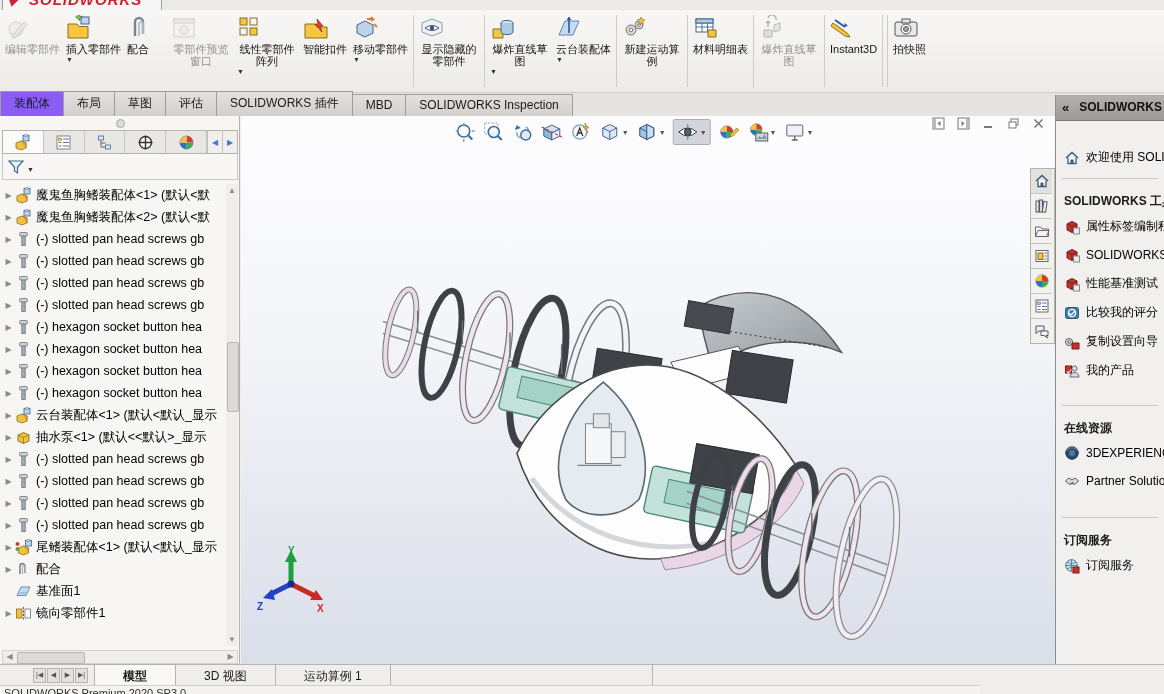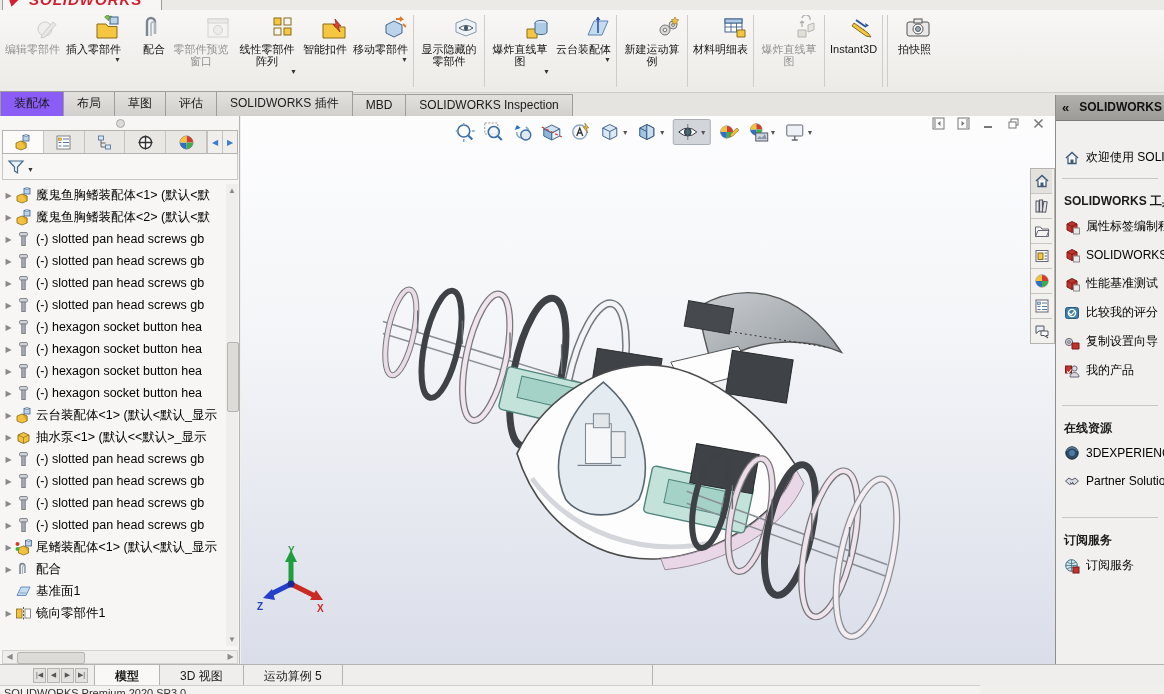--- a/index.html
+++ b/index.html
@@ -7,21 +7,21 @@
        font-family:"Liberation Sans","DejaVu Sans",sans-serif;background:#f0efec;color:#1a1a1a;}
   .abs{position:absolute}
   svg.i{display:block}
   
   #titlebar{left:0;top:0;width:1164px;height:10px;background:#eceae7;border-bottom:1px solid #d8d6d2;overflow:hidden}
   #logobox{position:absolute;left:2px;top:-14px;width:158px;height:24px;background:#f7f6f4;border:1px solid #9b9b9b;overflow:hidden}
   #logotext{font-size:15px;font-weight:bold;font-style:italic;color:#d11f2f;letter-spacing:1px;margin:4px 0 0 26px;white-space:nowrap}
   #logoarrow{position:absolute;left:6px;top:4px;width:0;height:0;border-left:14px solid #d11f2f;border-top:7px solid transparent;border-bottom:7px solid transparent;transform:rotate(-18deg)}
   
   #cmdbar{left:0;top:10px;width:1164px;height:83px;background:linear-gradient(#f8f7f5,#edebe8);border-bottom:1px solid #cfcdc9;display:flex;align-items:stretch;padding-left:2px;box-sizing:border-box}
-  .rbtn{display:flex;flex-direction:column;align-items:flex-end;justify-content:flex-start;padding:5px 3px 1px;min-width:44px;max-width:66px;box-sizing:border-box;cursor:default}
+  .rbtn{display:flex;flex-direction:column;align-items:flex-start;justify-content:flex-start;padding:5px 3px 1px;min-width:44px;max-width:66px;box-sizing:border-box;cursor:default}
   .rbtn .ric{width:26px;height:26px;margin-bottom:2px}
   .rlbl{font-size:11px;line-height:12px;text-align:center;color:#141414;word-break:break-all}
   .rdrop{font-size:7px;color:#333;margin-top:1px;line-height:7px}
   .rbtn.dis{opacity:.45;filter:grayscale(.9)}
   .sep{width:1px;background:#cfcdc9;margin:5px 2px}
   
   #rtabs{left:0;top:93px;width:1164px;height:23px;background:#e6e4e1;display:flex;align-items:flex-end}
   .rtab{font-size:12px;padding:3px 13px 4px;border:1px solid #9d9d9b;border-bottom:none;background:linear-gradient(#e3e1de,#d2d0cc);margin-right:-1px;white-space:nowrap}
   .rtab.act{background:#8b5cf6;position:relative;z-index:2}
   
@@ -68,21 +68,21 @@
   #tphead .ttl{font-size:12px;font-weight:bold;color:#111;white-space:nowrap}
   .tprow{display:flex;align-items:center;gap:6px;padding:6px 0 6px 8px;white-space:nowrap;overflow:hidden}
   .tprow svg{width:16px;height:16px;flex:none}
   .tptext{font-size:12px;color:#000}
   .tphdr{font-size:12px;font-weight:bold;padding:8px 0 2px 8px;white-space:nowrap}
   .tpdiv{height:1px;background:#c9c7c4;margin:6px 6px}
   
   #bottombar{left:0;top:664px;width:1164px;height:21px;background:#efeeec;border-top:1px solid #b5b3b0;display:flex;align-items:stretch}
   #mnav{display:flex;align-items:center;gap:1px;margin-left:33px}
   .mnavb{width:11px;height:13px;background:#e4e2df;border:1px solid #b7b5b2;color:#555;font-size:7px;line-height:12px;text-align:center}
-  .mtab{font-size:12px;padding:2px 20px 0;border-right:1px solid #b5b3b0;display:flex;align-items:center;white-space:nowrap}
+  .mtab{font-size:12px;padding:2px 28px 0;border-right:1px solid #b5b3b0;display:flex;align-items:center;white-space:nowrap}
   .mtab.act{background:#f9f8f6;font-weight:bold;border-left:1px solid #b5b3b0;margin-left:6px}
   #btdiv{position:absolute;left:652px;top:664px;width:1px;height:21px;background:#b5b3b0}
   #statusbar{left:0;top:685px;width:980px;height:9px;background:#f4f3f1;border-top:1px solid #d0cecb;overflow:hidden}
   #sbleft{position:absolute;left:4px;top:1px;font-size:11px;color:#333;white-space:nowrap}
   #sbstate{position:absolute;left:986px;top:1px;font-size:11px;color:#333;white-space:nowrap}
   #sbedit{position:absolute;left:1034px;top:1px;font-size:11px;color:#333;white-space:nowrap}
   #sbicon{position:absolute;left:1146px;top:1px;width:10px;height:10px;background:#c8312f;border-radius:2px}
 </style>
 </head>
 <body>
@@ -974,21 +974,21 @@
 
 <div id="bottombar" class="abs">
   <div id="mnav">
     <div class="mnavb">|◀</div>
     <div class="mnavb">◀</div>
     <div class="mnavb">▶</div>
     <div class="mnavb">▶|</div>
   </div>
   <div class="mtab act">模型</div>
   <div class="mtab">3D 视图</div>
-  <div class="mtab">运动算例 5</div>
+  <div class="mtab">运动算例 1</div>
 </div>
 <div id="btdiv" class="abs"></div>
 
 <div id="statusbar" class="abs">
   <span id="sbleft">SOLIDWORKS Premium 2020 SP3.0</span>
   <span id="sbstate">欠定义</span>
   <span id="sbedit">在编辑 装配体</span>
   <span id="sbicon"></span>
 </div>
 

